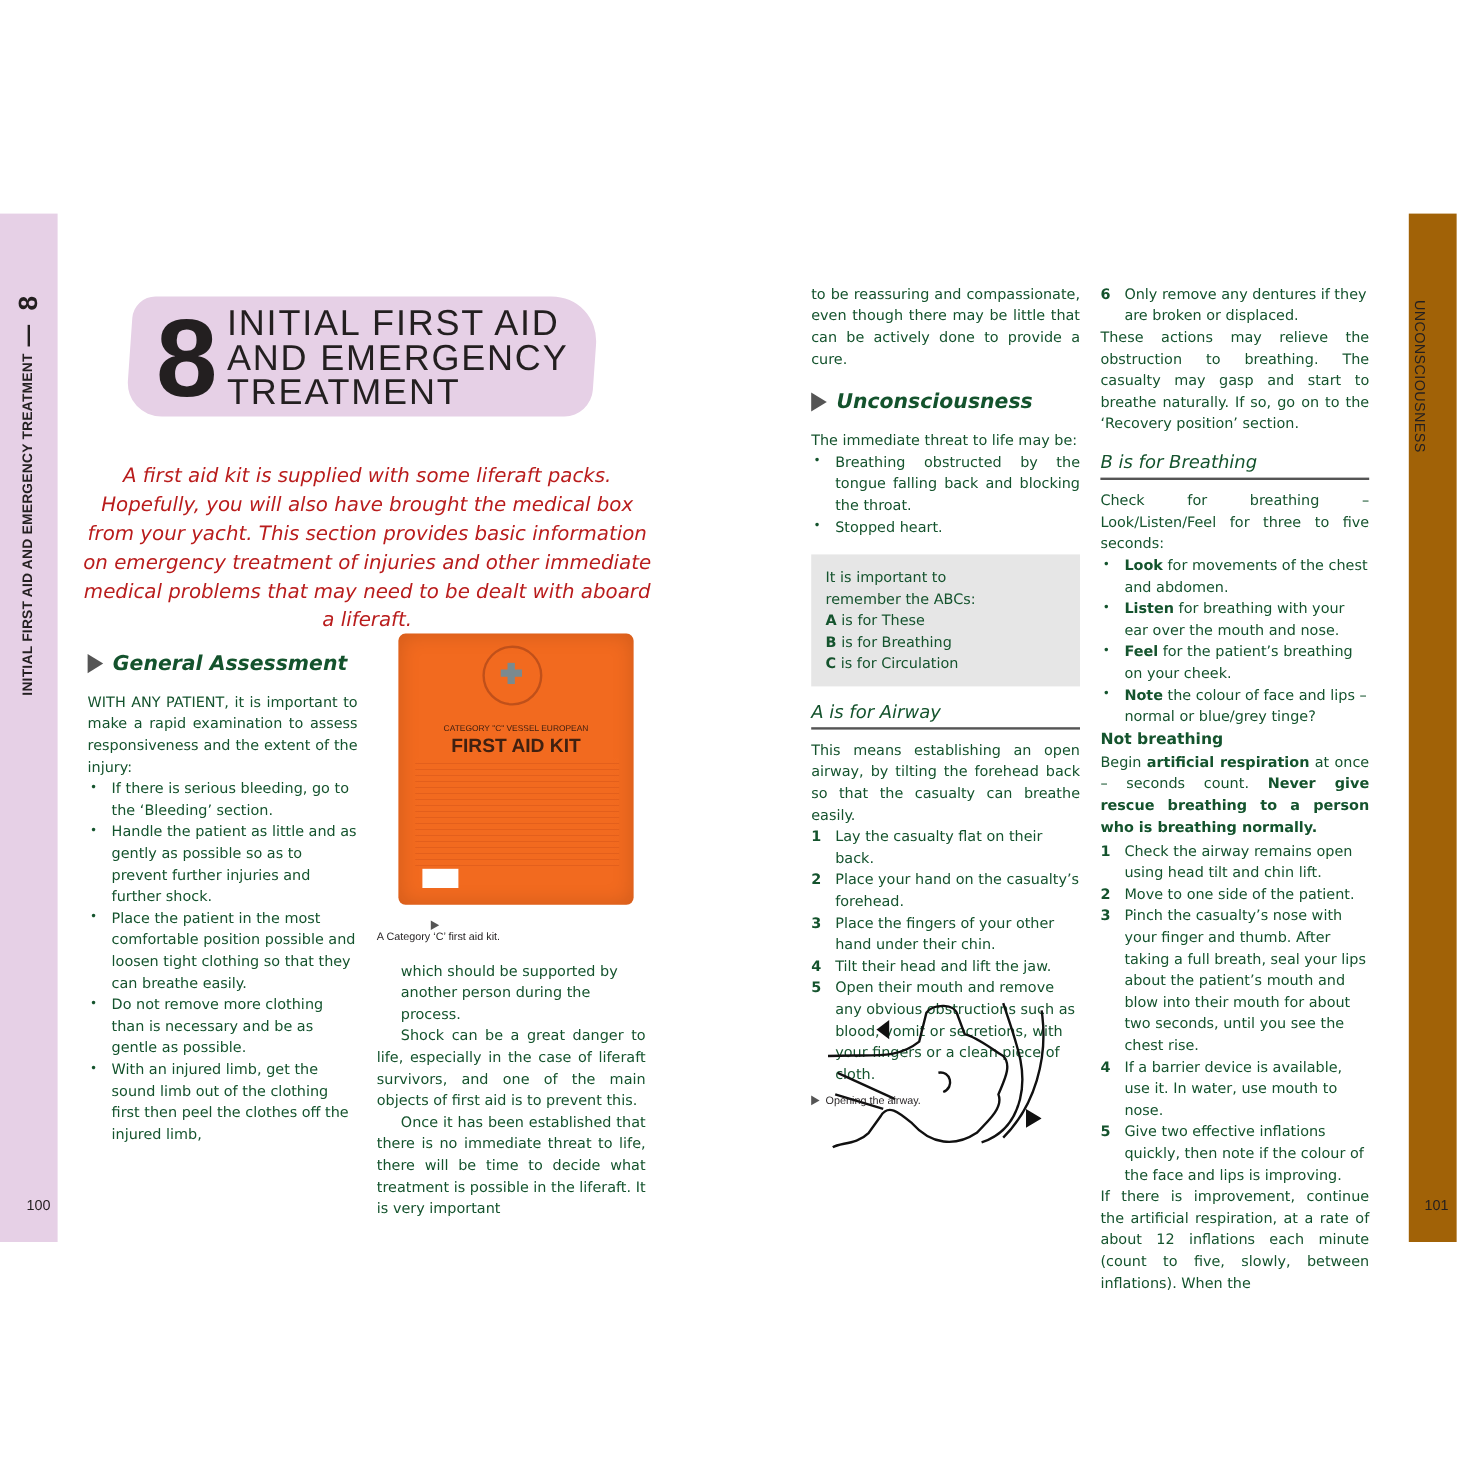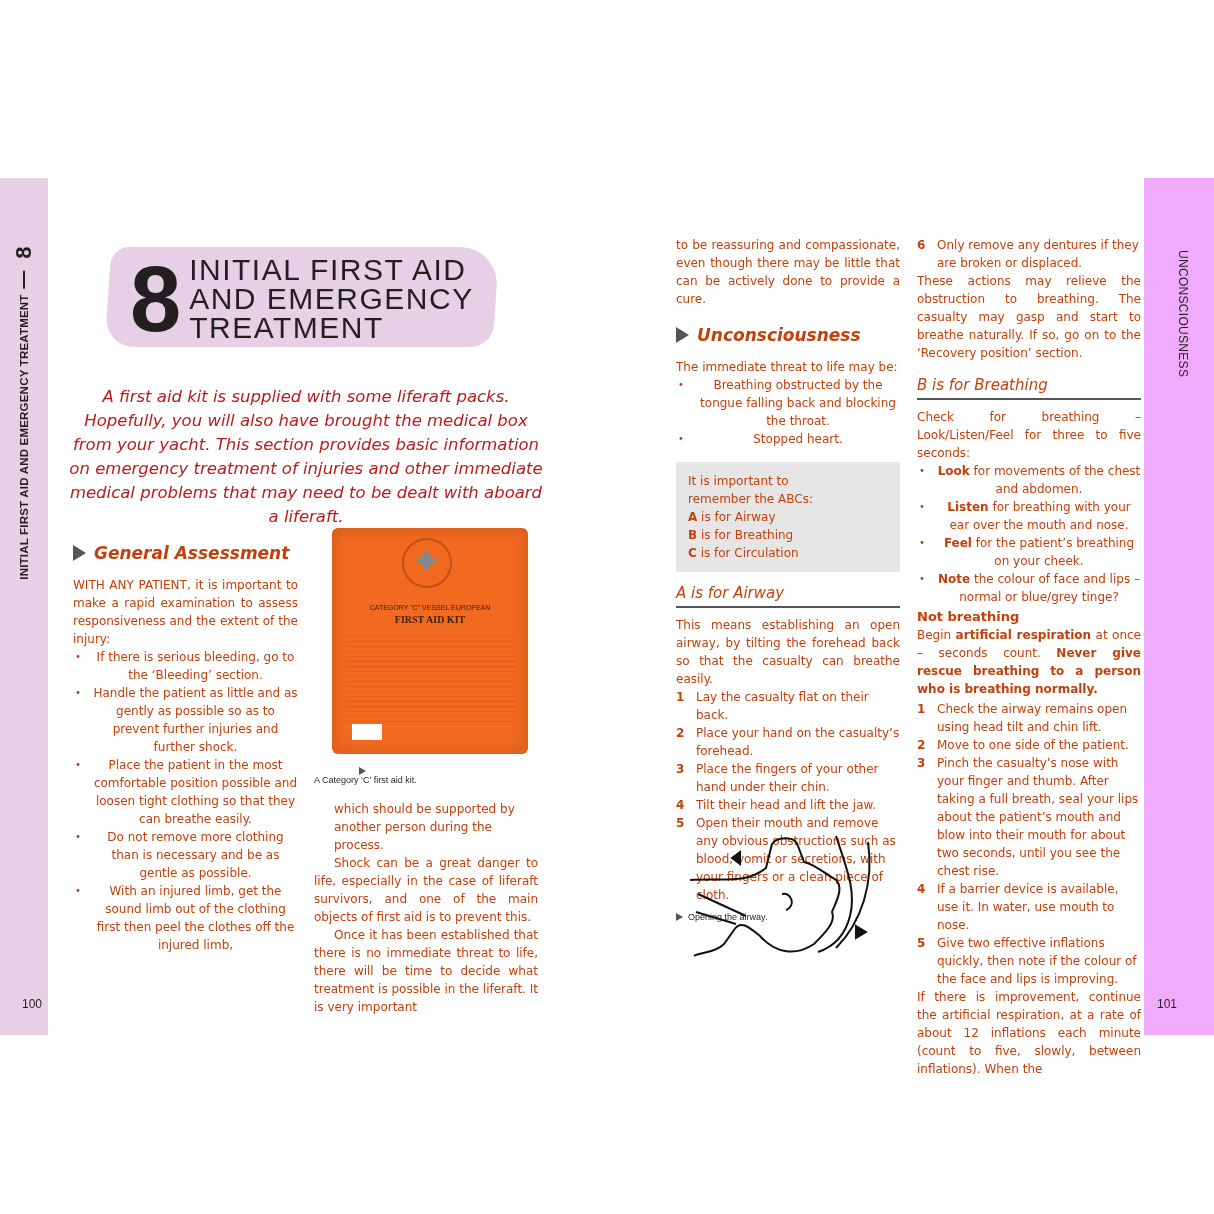--- a/index.html
+++ b/index.html
@@ -1,50 +1,50 @@
 <!DOCTYPE html>
 <html><head>
 <meta charset="utf-8">
 <style>
   html,body{margin:0;padding:0;background:#fff;}
   body{width:1214px;height:1214px;position:relative;overflow:hidden;font-family:"DejaVu Sans",sans-serif;color:#231f20;}
   .spread{position:absolute;left:0;top:178px;width:1214px;height:857px;background:#fff;}
   .tab-left{position:absolute;left:0;top:0;width:48px;height:857px;background:#e6d0e6;}
-  .tab-right{position:absolute;right:0;top:0;width:70px;height:857px;background:#f0abfc;}
+  .tab-right{position:absolute;right:0;top:0;width:40px;height:857px;background:#a16207;}
   .tab-left-text{position:absolute;left:6px;top:68px;width:36px;height:320px;}
   .vert-left{position:absolute;left:50%;top:0;transform-origin:center;writing-mode:vertical-rl;transform:translateX(-50%) rotate(180deg);font-family:"Liberation Sans",sans-serif;font-weight:bold;font-size:11.5px;letter-spacing:0.2px;white-space:nowrap;display:flex;align-items:center;}
   .vert-left .num{font-size:22px;font-weight:bold;margin-top:6px;}
   .vert-left .bar{display:inline-block;width:2px;height:18px;background:#231f20;margin:6px 0;}
   .vert-right{position:absolute;left:1176px;top:72px;writing-mode:vertical-rl;font-family:"Liberation Sans",sans-serif;font-size:12px;letter-spacing:0.3px;white-space:nowrap;}
   .pagenum{position:absolute;font-family:"Liberation Sans",sans-serif;font-size:12px;top:819px;}
   .brush{position:absolute;left:108px;top:247px;width:388px;height:100px;background:#e6d0e6;border-radius:18px 40px 22px 30px;transform:skewX(-4deg);}
   .title-wrap{position:absolute;left:130px;top:255px;display:flex;align-items:center;}
   .big8{font-family:"Liberation Sans",sans-serif;font-weight:bold;font-size:92px;line-height:80px;margin-right:10px;letter-spacing:-2px;}
   .title-lines{font-family:Liberation Sans, sans-serif;font-size:30px;line-height:29px;letter-spacing:1.5px;font-weight:normal;}
   .intro{position:absolute;left:66px;top:385px;width:480px;text-align:center;font-style:italic;font-size:16.5px;line-height:24px;color:#b91c1c;font-family:"DejaVu Sans",sans-serif;}
-  .body{font-size:12px;line-height:18px;color:#c2410c;}
+  .body{font-size:12px;line-height:18px;color:#14532d;}
   .col{position:absolute;}
   .h2{font-style:italic;font-weight:bold;font-size:17px;display:flex;align-items:center;margin-bottom:14px;}
   .h2 .tri{width:0;height:0;border-top:8px solid transparent;border-bottom:8px solid transparent;border-left:13px solid #555;margin-right:8px;}
   .h3{font-style:italic;font-size:15px;border-bottom:2px solid #555;padding-bottom:4px;margin:12px 0 8px 0;}
   p{margin:0;}
   .just{text-align:justify;}
   .indent{text-indent:20px;}
   ul.bul{list-style:none;margin:0;padding:0;}
-  ul.bul li{position:relative;padding-left:20px;text-align:center;}
+  ul.bul li{position:relative;padding-left:20px;}
   ul.bul li:before{content:"•";position:absolute;left:2px;top:0;font-size:10px;}
   ol.num{list-style:none;margin:0;padding:0;}
   ol.num li{position:relative;padding-left:20px;}
   ol.num li .n{position:absolute;left:0;top:0;font-weight:bold;}
   .abc-box{background:#e6e6e6;padding:10px 12px;margin:14px 0 6px 0;}
   .kit{position:absolute;left:332px;top:528px;width:196px;height:226px;background:#f26a1f;border-radius:6px;box-shadow:inset 0 0 18px rgba(0,0,0,0.15);overflow:hidden;}
   .kit .emblem{position:absolute;left:70px;top:10px;width:46px;height:46px;border-radius:50%;border:2px solid #c0501a;}
   .kit .cross{position:absolute;left:85px;top:24px;width:18px;height:18px;background:#7a8a8f;clip-path:polygon(33% 0,67% 0,67% 33%,100% 33%,100% 67%,67% 67%,67% 100%,33% 100%,33% 67%,0 67%,0 33%,33% 33%);}
   .kit .cat{position:absolute;left:0;width:196px;top:76px;text-align:center;font-family:"Liberation Sans",sans-serif;font-size:7px;color:#402010;}
-  .kit .fak{position:absolute;left:0;width:196px;top:86px;text-align:center;font-family:Liberation Serif, serif;font-weight:bold;font-size:10px;color:#402010;}
+  .kit .fak{position:absolute;left:0;width:196px;top:86px;text-align:center;font-family:Liberation Sans, sans-serif;font-weight:bold;font-size:16px;color:#402010;}
   .kit .lines{position:absolute;left:14px;top:104px;width:170px;height:90px;background:repeating-linear-gradient(#f26a1f 0 4px,#d9581a 4px 5px);opacity:0.6;}
   .kit .label{position:absolute;left:20px;top:196px;width:30px;height:16px;background:#fff;}
   .caption{font-family:"Liberation Sans",sans-serif;font-size:9px;display:flex;align-items:center;}
   .caption .tri{width:0;height:0;border-top:4px solid transparent;border-bottom:4px solid transparent;border-left:7px solid #555;margin-right:5px;}
   .airway-img{position:absolute;left:686px;top:832px;width:200px;height:128px;}
 </style>
 </head>
 <body>
 
 <div class="spread">
@@ -116,21 +116,21 @@
       <span class="tri"></span>
       <span>Unconsciousness</span>
     </div>
   <p>The immediate threat to life may be:</p>
   <ul class="bul">
     <li class="just">Breathing obstructed by the tongue falling back and blocking the throat.</li>
     <li>Stopped heart.</li>
   </ul>
   <div class="abc-box">
     <p style="width:160px;">It is important to remember the ABCs:</p>
-    <p><b>A</b><span> is for Airway</span></p>
+    <p><b>A</b><span> is for These</span></p>
     <p><b>B</b><span> is for Breathing</span></p>
     <p><b>C</b><span> is for Circulation</span></p>
   </div>
   <div class="h3">A is for Airway</div>
   <p class="just">This means establishing an open airway, by tilting the forehead back so that the casualty can breathe easily.</p>
   <ol class="num">
     <li><span class="n">1</span><span>Lay the casualty flat on their back.</span></li>
     <li><span class="n">2</span><span>Place your hand on the casualty’s forehead.</span></li>
     <li><span class="n">3</span><span>Place the fingers of your other hand under their chin.</span></li>
     <li><span class="n">4</span><span>Tilt their head and lift the jaw.</span></li>

